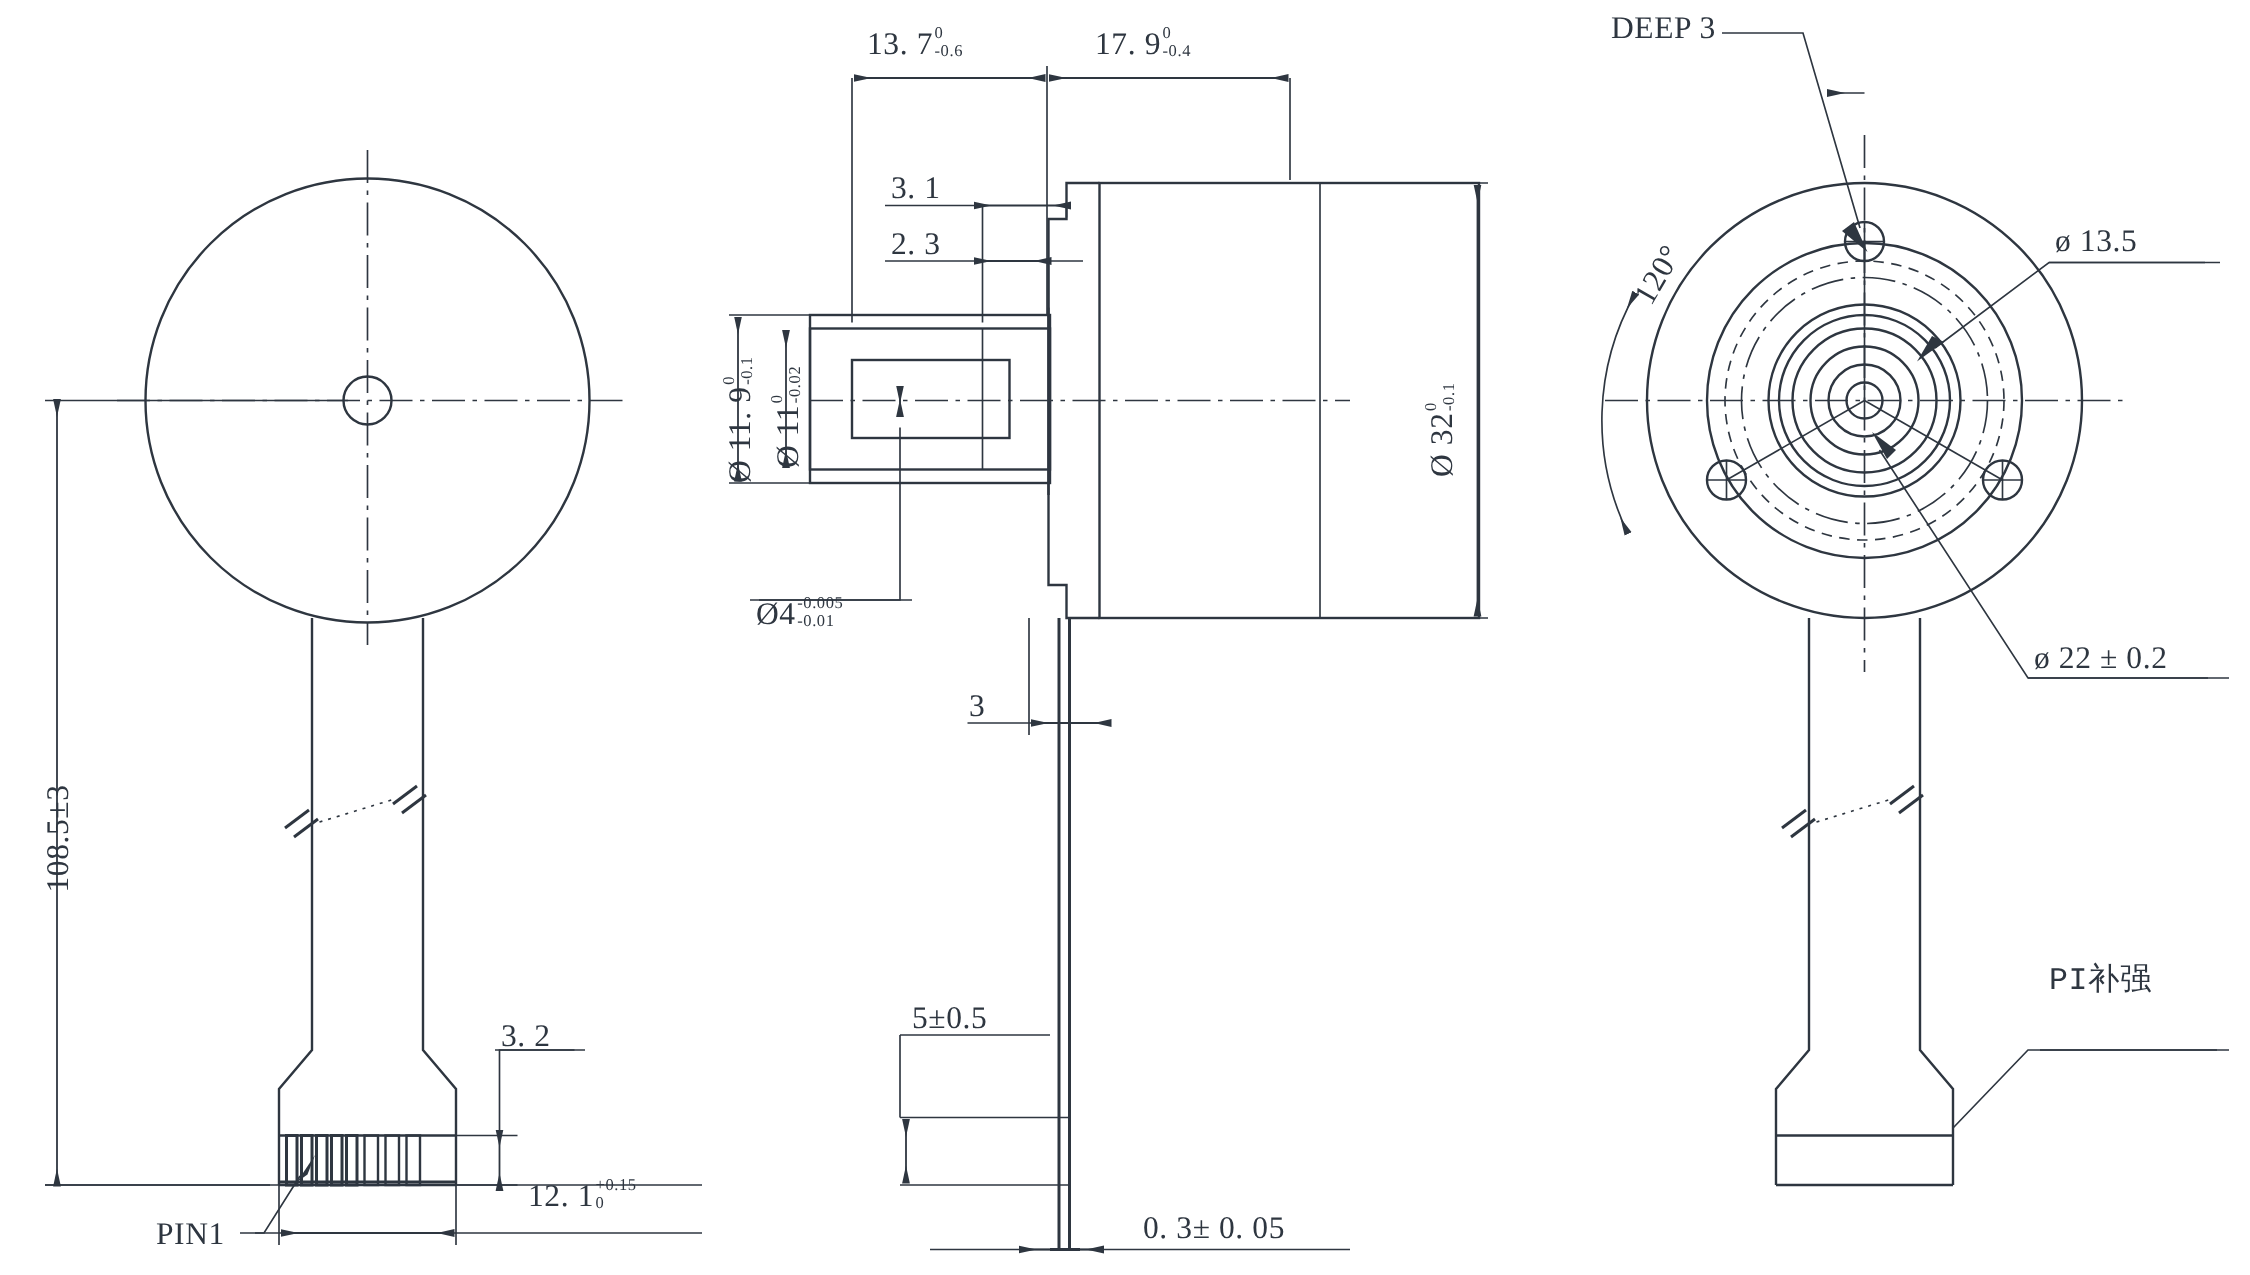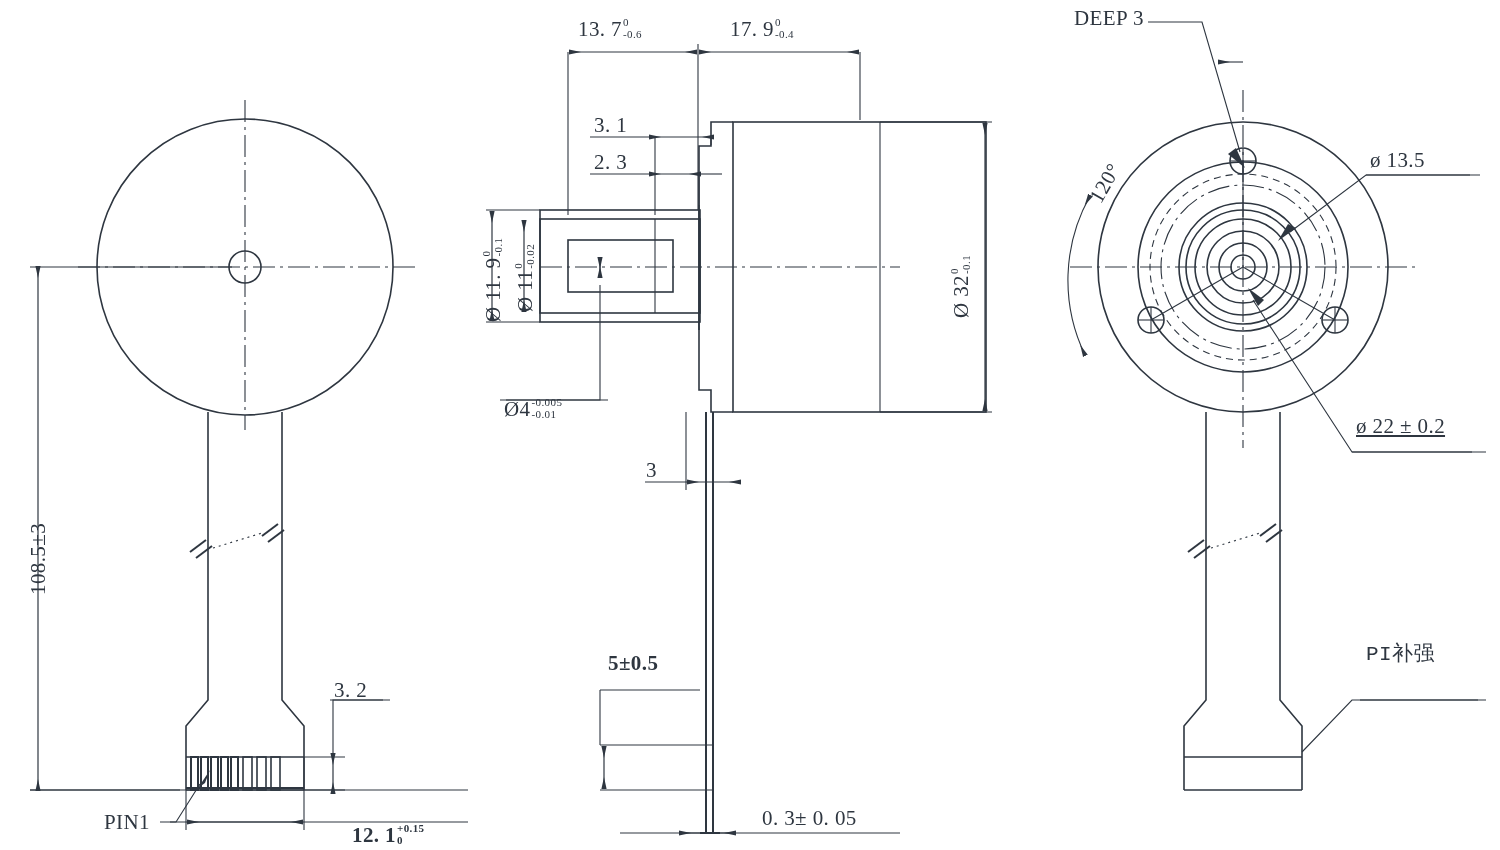--- a/index.html
+++ b/index.html
@@ -291,21 +291,21 @@
       <line x1="1360" y1="700" x2="1486" y2="700" class="thin"></line>
     </g>
   </svg>
 
   <div class="lbl lbl-main rot90" style="left:28px; top:595px; transform:rotate(-90deg);">108.5±3</div>
 
   <div class="lbl lbl-main" style="left:104px; top:812px;">PIN1</div>
 
   <div class="lbl lbl-main" style="left:334px; top:680px;text-align:center;">3. 2</div>
 
-  <div class="lbl" style="left:352px; top:824px;font-weight:bold;">
+  <div class="lbl" style="left:352px; top:786px;">
     <span class="inline-row">
       <span class="lbl-main">12. 1</span>
       <span class="tolstack">
         <span>+0.15</span>
         <span>0</span>
       </span>
     </span>
   </div>
 
   <div class="lbl" style="left:578px; top:18px;">
@@ -366,27 +366,27 @@
       <span class="lbl-main">Ø 32</span>
       <span class="tolstack">
         <span>0</span>
         <span>-0.1</span>
       </span>
     </span>
   </div>
 
   <div class="lbl lbl-main" style="left:646px; top:460px;">3</div>
 
-  <div class="lbl lbl-main" style="left:608px; top:653px;font-weight:bold;">5±0.5</div>
+  <div class="lbl lbl-main" style="left:608px; top:668px;">5±0.5</div>
 
   <div class="lbl lbl-main" style="left:762px; top:808px;text-align:center;">0. 3± 0. 05</div>
 
   <div class="lbl lbl-main" style="left:1074px; top:8px;">DEEP 3</div>
 
   <div class="lbl lbl-main rot90" style="left:1086px; top:196px; transform:rotate(-60deg);">120°</div>
 
   <div class="lbl lbl-main" style="left:1370px; top:150px;">ø 13.5</div>
 
-  <div class="lbl lbl-main" style="left:1356px; top:416px;text-decoration:underline;">ø 22 ± 0.2</div>
+  <div class="lbl lbl-main" style="left:1356px; top:428px;">ø 22 ± 0.2</div>
 
   <div class="lbl lbl-main" style="left:1366px; top:644px; font-family:Liberation Mono, monospace;">PI补强</div>
 
 </div>
 
 </body></html>

